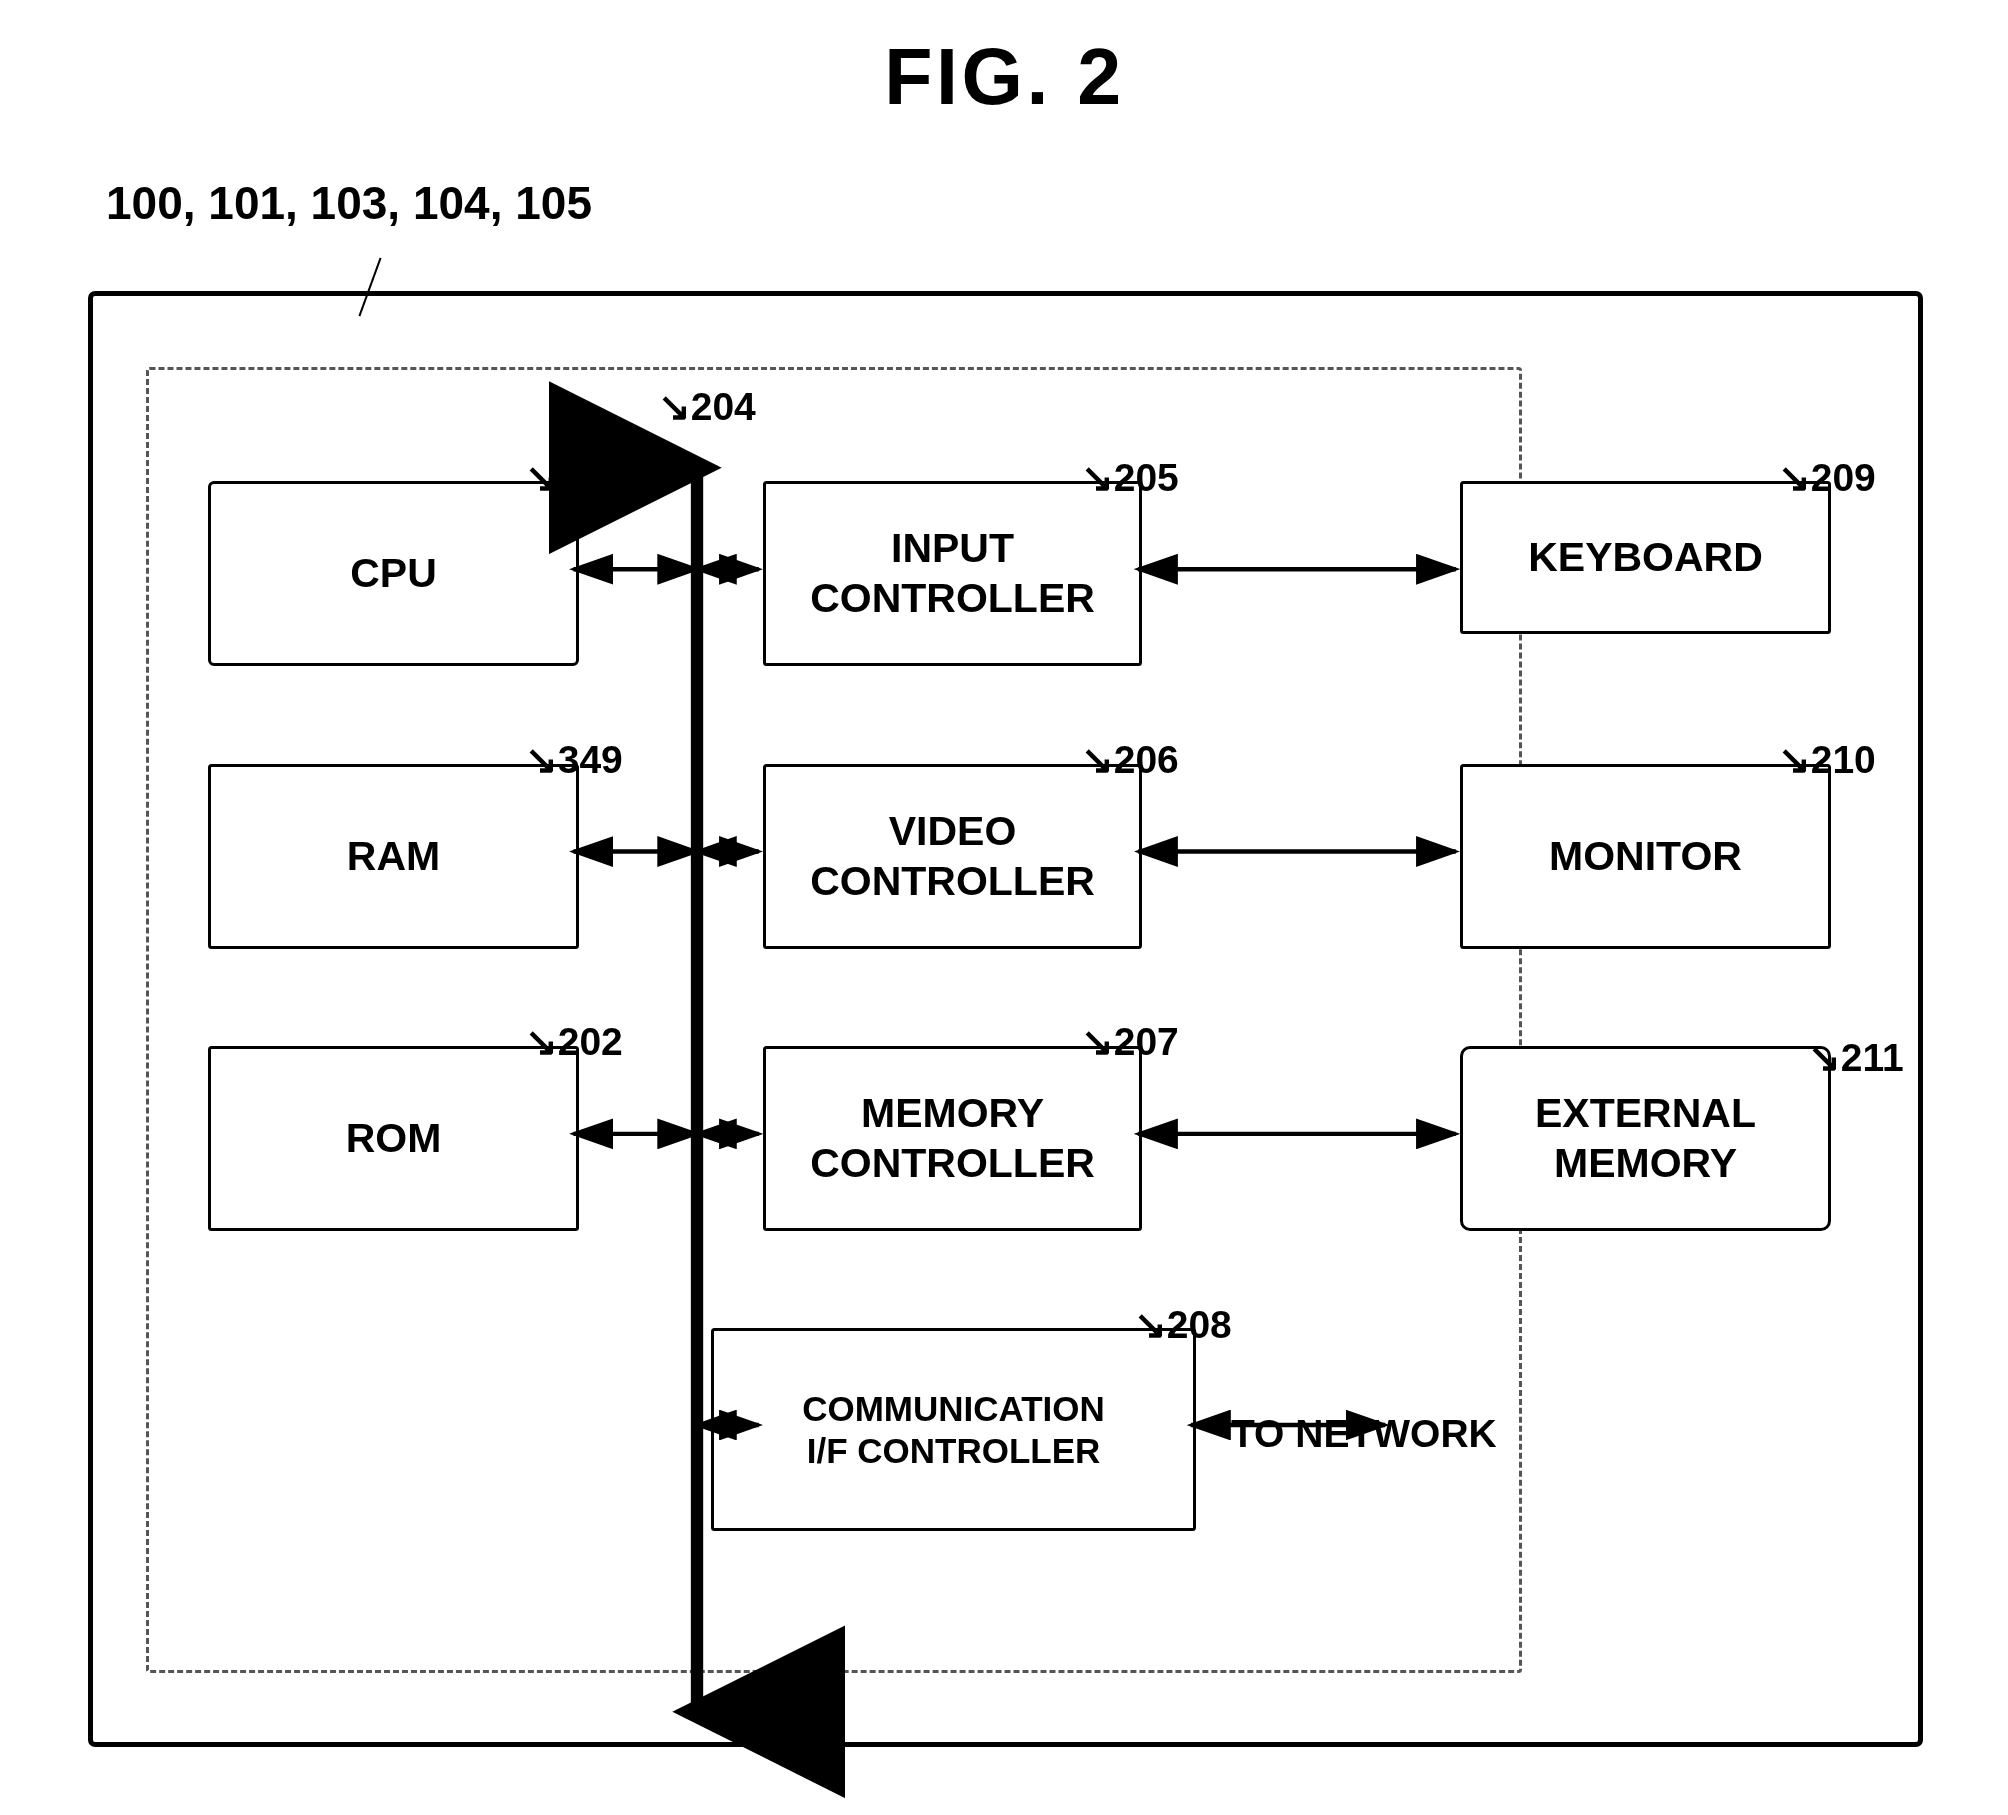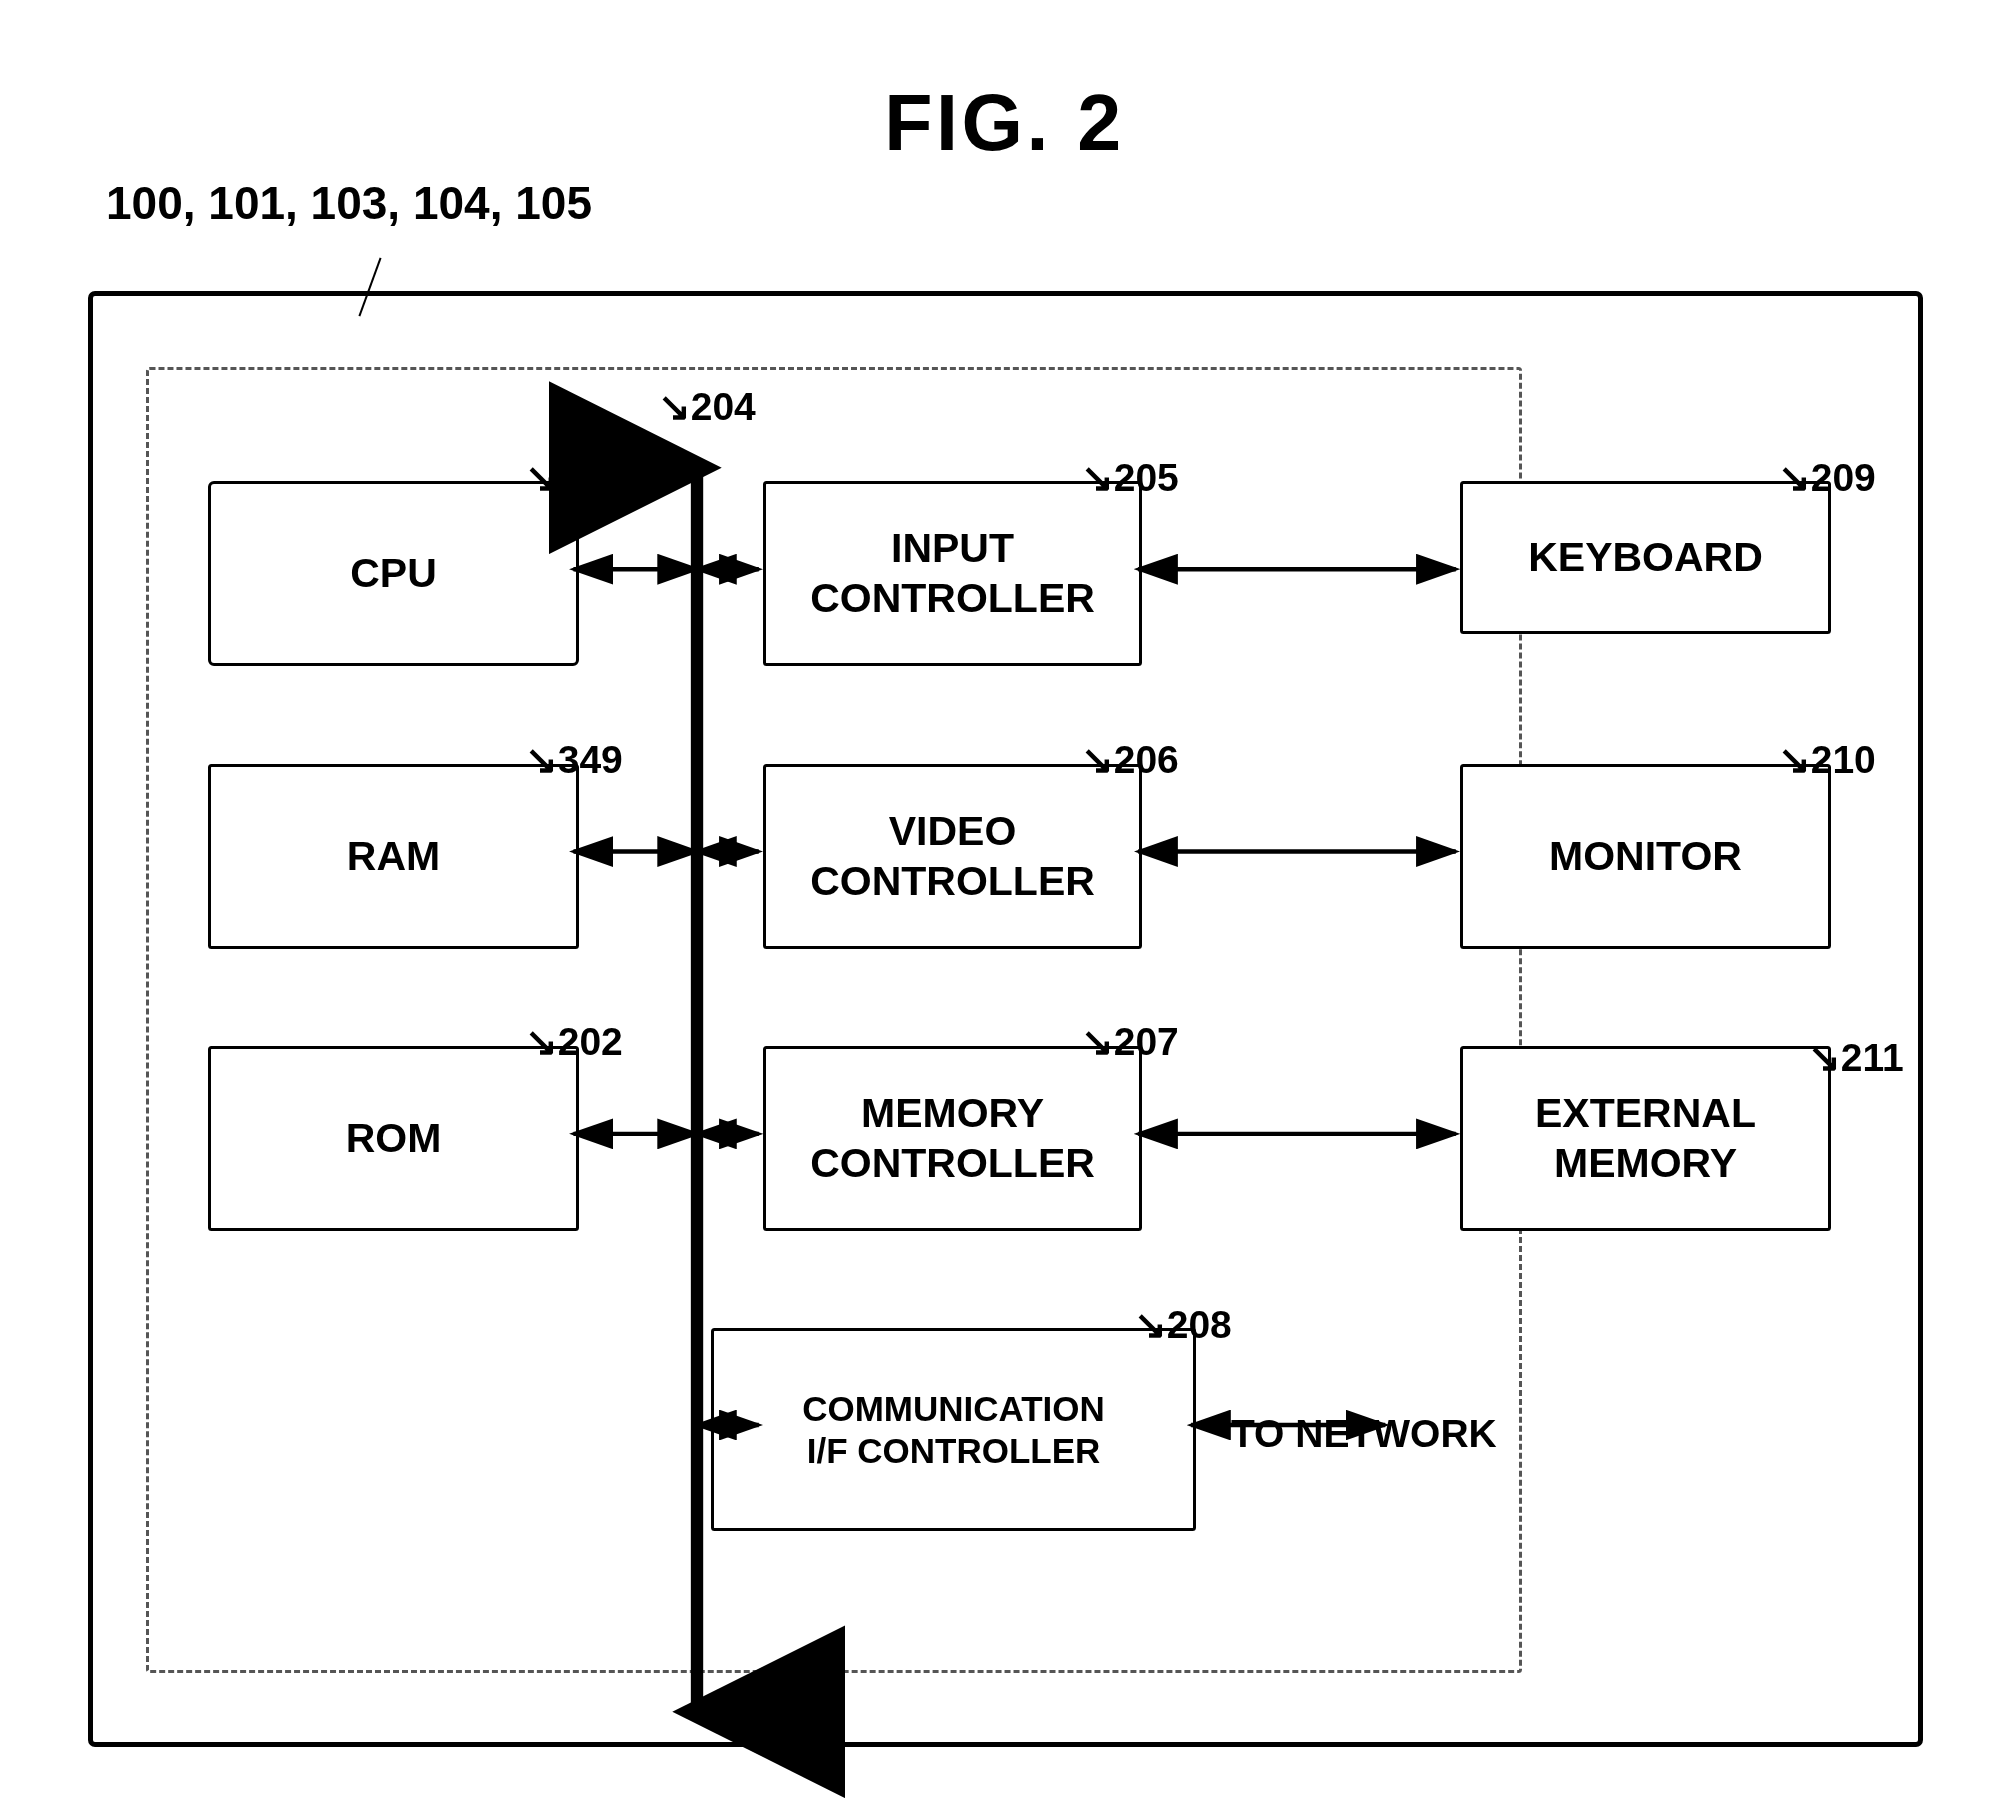--- a/index.html
+++ b/index.html
@@ -17,21 +17,21 @@
       height: 1816px;
       background: #fff;
       position: relative;
     }
 
     .fig-title {
       text-align: center;
       font-size: 79px;
       font-weight: bold;
       font-family: Arial, sans-serif;
-      padding-top: 77px;
+      padding-top: 31px;
       letter-spacing: 3.5px;
     }
 
     .reference-label {
       position: absolute;
       top: 176px;
       left: 106px;
       font-size: 46px;
       font-weight: bold;
       font-family: Arial, sans-serif;
@@ -187,21 +187,21 @@
     </div>
 
     <div class="block-box" style="left: 1367px; top: 468px; width: 371px; height: 185px;">
       <span>MONITOR</span>
     </div>
 
     <div class="ref-num" style="left: 1685px; top: 441px;">
       <span>↘</span><span>210</span>
     </div>
 
-    <div class="block-box" style="left: 1367px; top: 750px; width: 371px; height: 185px;">
+    <div class="block-box" style="left: 1367px; top: 750px; width: 371px; height: 185px; border-radius: 10px;">
       <span style="white-space: pre-line;">EXTERNAL
 MEMORY</span>
     </div>
 
     <div class="ref-num" style="left: 1685px; top: 739px; margin-left: 30px;">
       <span>↘</span><span>211</span>
     </div>
 
     <div class="ref-num" style="left: 565px; top: 88px;">
       <span>↘</span><span>204</span>

